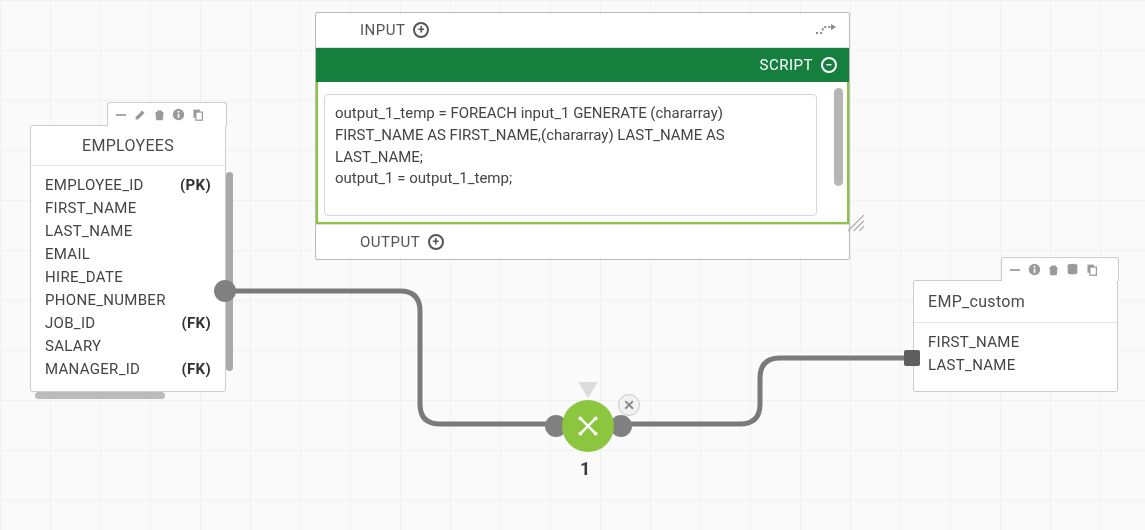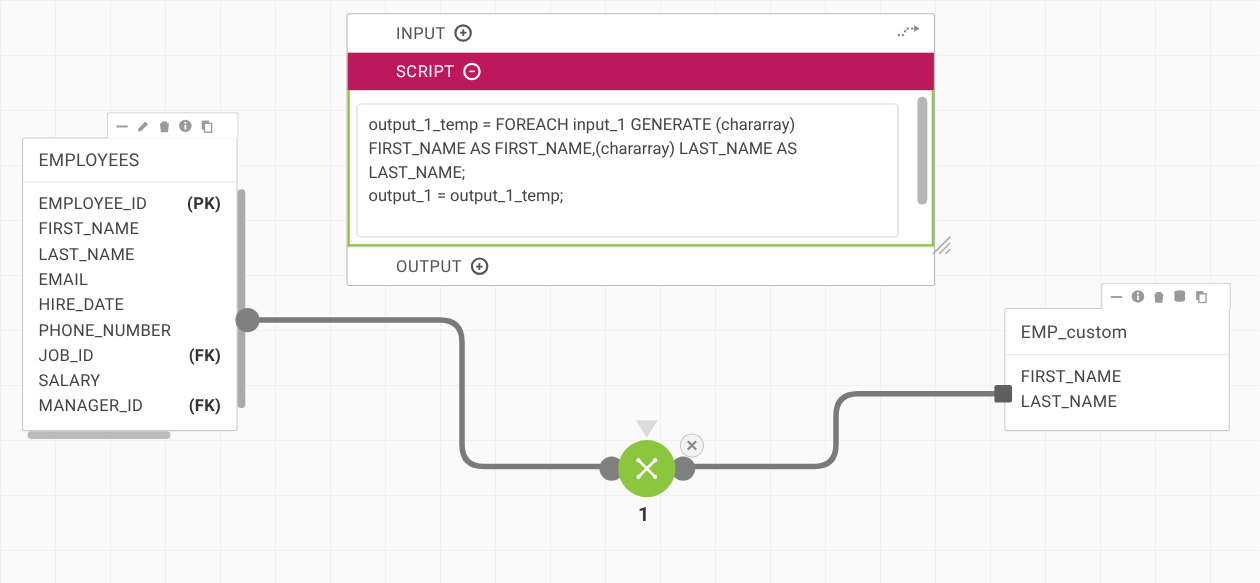--- a/index.html
+++ b/index.html
@@ -91,23 +91,24 @@
     align-items: center;
     padding: 8px 12px;
     font-size: 15px;
     color: #555;
     letter-spacing: 0.5px;
     border-bottom: 1px solid #ddd;
     justify-content: space-between;
   }
   .tb-section-header .left { display: flex; align-items: center; gap: 8px; margin-left: 32px; }
   .tb-section-header.script {
-    background: #be185d;
+    background: #15803d;
     color: #fff;
     border-bottom: none;
+    justify-content: flex-end;
   }
   .tb-section-header.output { border-top: 1px solid #ddd; border-bottom: none; }
   .circle-btn {
     width: 16px; height: 16px; border-radius: 50%;
     border: 2px solid currentColor; display: inline-flex;
     align-items: center; justify-content: center;
     font-size: 12px; line-height: 1; font-weight: bold;
   }
   .wavy { font-size: 14px; letter-spacing: -2px; }
   .script-body {
@@ -218,21 +219,21 @@
 <body>
 
 <div class="canvas">
 
   <svg class="wires">
     <path d="M 225 291 L 400 291 Q 420 291 420 311 L 420 404 Q 420 424 440 424 L 556 424" stroke="#7a7a7a" stroke-width="5" fill="none"></path>
     <path d="M 620 424 L 740 424 Q 760 424 760 404 L 760 378 Q 760 358 780 358 L 912 358" stroke="#7a7a7a" stroke-width="5" fill="none"></path>
     <path d="M 578 382 L 598 382 L 588 398 Z" fill="#dcdcdc"></path>
   </svg>
 
-  <div class="entity-box" style="left:20px; top:125px; width:196px;">
+  <div class="entity-box" style="left:30px; top:125px; width:196px;text-align:center;">
     <div class="entity-tab" style="width:120px;">
       <span class="icon">
         <svg viewBox="0 0 14 14" width="12" height="12">
             <rect x="1" y="6" width="12" height="2" fill="currentColor"></rect>
           </svg>
       </span>
       <span class="icon">
         <svg viewBox="0 0 16 16" width="13" height="13">
             <path d="M2 11 L10 3 L13 6 L5 14 L2 14 Z" fill="currentColor"></path>
           </svg>

